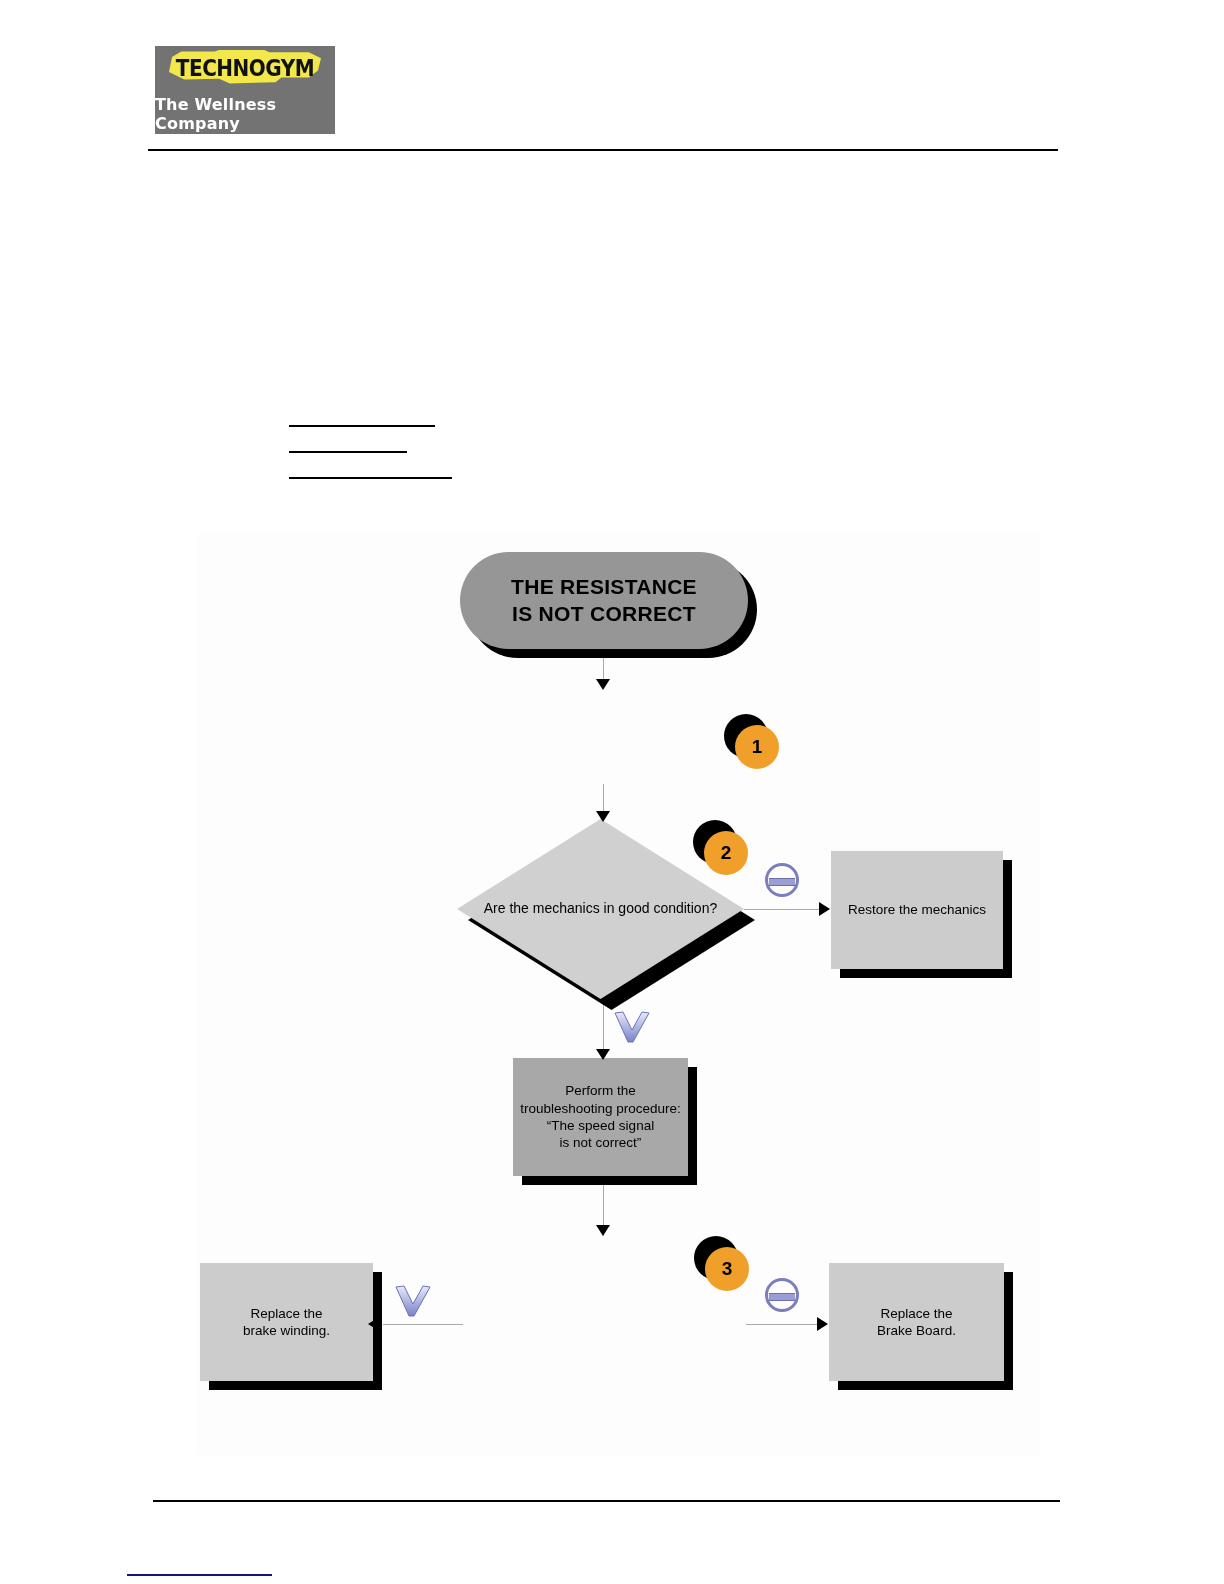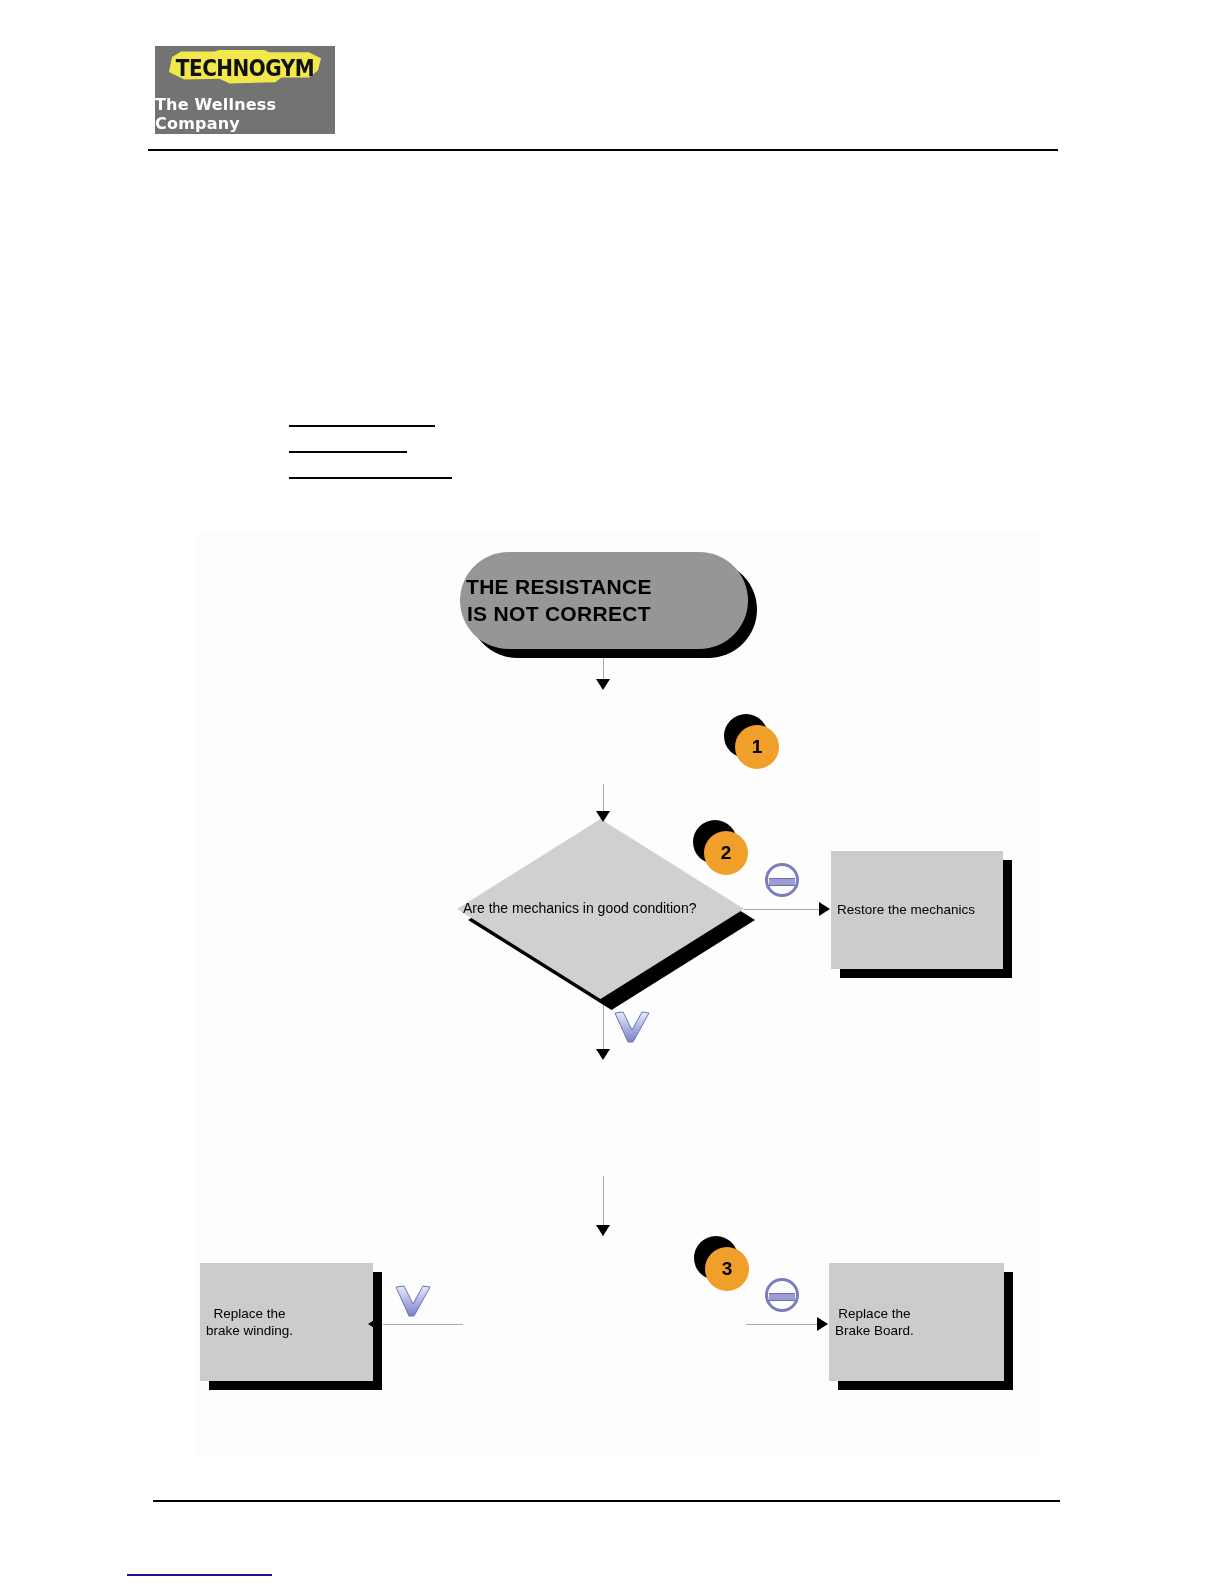--- a/index.html
+++ b/index.html
@@ -92,21 +92,21 @@
     height: 922px;
     background: #fdfdfd;
   }
 
   
   .node {
     position: absolute;
     box-sizing: border-box;
     display: flex;
     align-items: center;
-    justify-content: flex-start;
+    justify-content: center;
     text-align: center;
     color: #000000;
     font-family: "Liberation Sans", sans-serif;
   }
   .node .shadow {
     position: absolute;
     left: 9px;
     top: 9px;
     width: 100%;
     height: 100%;
@@ -335,20 +335,28 @@
     <div class="face"></div>
     <div class="label">Are the mechanics in good condition?</div>
   </div>
 
   <div class="node process" id="node-restore">
     <div class="shadow"></div>
     <div class="face"></div>
     <div class="label">Restore the mechanics</div>
   </div>
 
+  <div class="node process" id="node-perform">
+    <div class="shadow"></div>
+    <div class="face"></div>
+    <div class="label">Perform the
+troubleshooting procedure:
+“The speed signal
+is not correct”</div>
+  </div>
 
 
   <div class="node process" id="node-replace-winding">
     <div class="shadow"></div>
     <div class="face"></div>
     <div class="label">Replace the
 brake winding.</div>
   </div>
 
   <div class="node process" id="node-replace-board">

